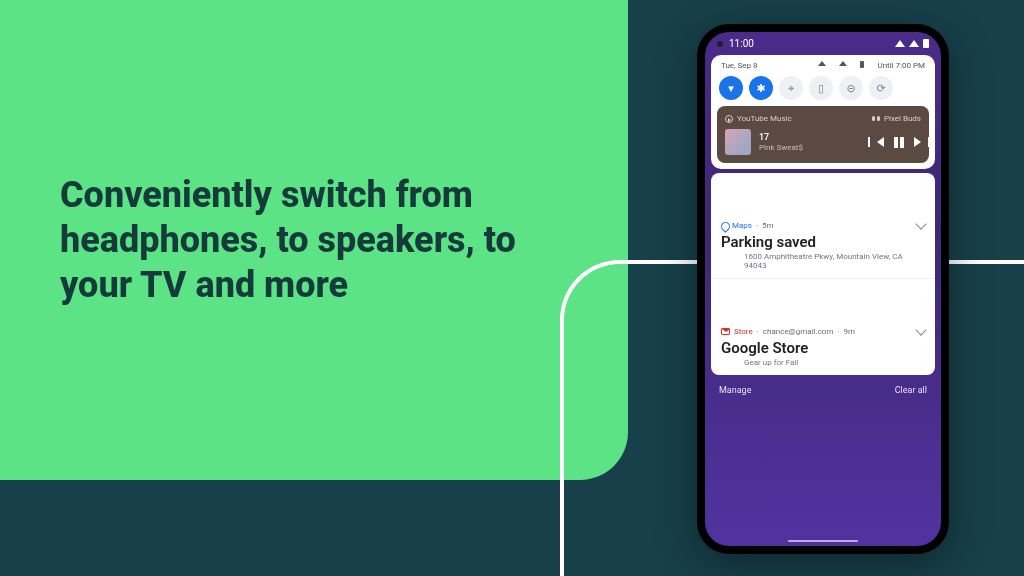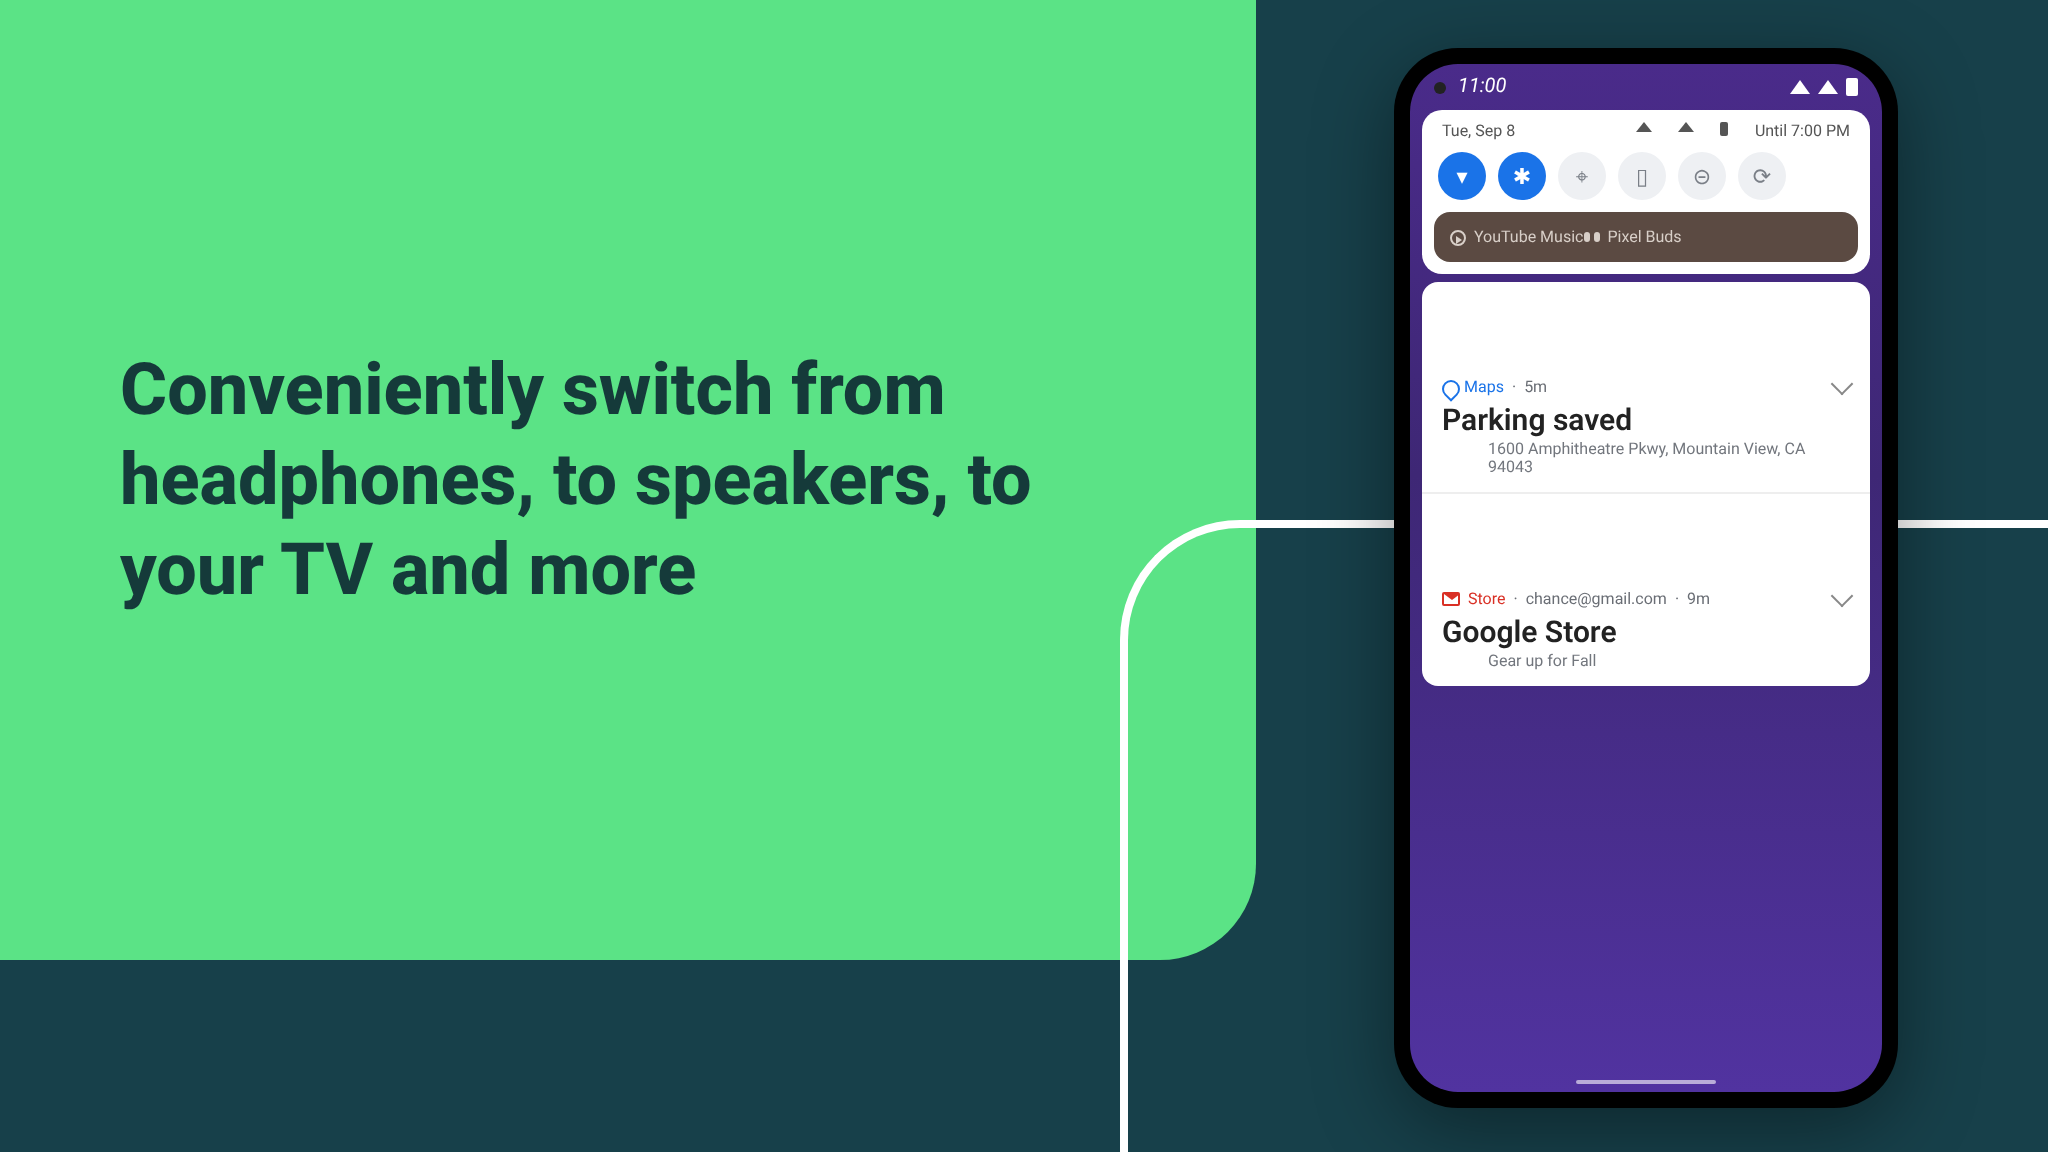--- a/index.html
+++ b/index.html
@@ -2,34 +2,34 @@
 <html><head>
 <meta charset="utf-8">
 <style>
   * { margin:0; padding:0; box-sizing:border-box; font-family:-apple-system,BlinkMacSystemFont,"Segoe UI",Roboto,sans-serif; }
   body { width:1024px; height:576px; background:#17404a; position:relative; overflow:hidden; }
   .green-panel { position:absolute; left:0; top:0; width:628px; height:480px; background:#5be386; border-bottom-right-radius:48px; display:flex; align-items:center; padding:0 60px; }
   .headline { font-size:36px; font-weight:800; line-height:1.25; color:#153a3a; }
   .deco-line { position:absolute; left:560px; top:260px; width:480px; height:340px; border:4px solid #fff; border-right:none; border-bottom:none; border-top-left-radius:60px; }
   .phone { position:absolute; right:75px; top:24px; width:252px; height:530px; background:#000; border-radius:32px; padding:8px; box-shadow:0 10px 40px rgba(0,0,0,.4); }
   .screen { width:100%; height:100%; background:linear-gradient(180deg,#4a2b8a 0%,#3e2775 40%,#5133a0 100%); border-radius:24px; overflow:hidden; position:relative; color:#fff; }
-  .sbar { display:flex; align-items:center; justify-content:space-between; padding:6px 12px 2px; font-size:10px;font-style:italic; }
+  .sbar { display:flex; align-items:center; justify-content:space-between; padding:6px 12px 2px; font-size:10px; }
   .cam { width:6px; height:6px; border-radius:50%; background:#222; margin-right:6px; }
   .sbar-right { display:flex; gap:4px; align-items:center; }
   .tri { width:0; height:0; border-left:5px solid transparent; border-right:5px solid transparent; border-bottom:7px solid #fff; }
   .batt { width:6px; height:9px; background:#fff; border-radius:1px; }
   .shade { margin:4px 6px; background:#fff; border-radius:10px; color:#333; font-size:9px; padding:6px; }
   .shade-top { display:flex; justify-content:space-between; align-items:center; font-size:8px; color:#555; padding:0 4px 6px; }
   .shade-top-right { display:flex; gap:13px; }
   .mini-tri { width:0; height:0; border-left:4px solid transparent; border-right:4px solid transparent; border-bottom:5px solid #555; }
   .mini-batt { width:4px; height:7px; background:#555; border-radius:1px; }
   .qs-row { display:flex; gap:6px; padding:0 2px 6px; }
   .qs { width:24px; height:24px; border-radius:50%; display:flex; align-items:center; justify-content:center; font-size:11px; background:#eef0f3; color:#7a7f87; }
   .qs.on { background:#1a73e8; color:#fff; }
-  .media { background:#5b4a42; border-radius:8px; padding:8px; color:#eee; display:flex; flex-direction:row; gap:6px; }
+  .media { background:#5b4a42; border-radius:8px; padding:8px; color:#eee; display:flex; flex-direction:column; gap:6px; }
   .media-hd { display:flex; justify-content:space-between; font-size:8px; color:#d8cfc8; }
   .hd-left, .hd-right { display:flex; align-items:center; gap:4px; }
   .dot { width:8px; height:8px; border:1px solid #d8cfc8; border-radius:50%; display:inline-block; position:relative; }
   .dot::after { content:''; position:absolute; left:2px; top:2px; width:0; height:0; border-left:3px solid #d8cfc8; border-top:2px solid transparent; border-bottom:2px solid transparent; }
   .buds { width:8px; height:6px; display:inline-block; position:relative; }
   .buds::before, .buds::after { content:''; position:absolute; width:3px; height:5px; background:#d8cfc8; border-radius:2px; }
   .buds::before { left:0; } .buds::after { right:0; }
   .media-body { display:flex; align-items:center; gap:8px; }
   .art { width:26px; height:26px; background:linear-gradient(135deg,#d4a5b5,#8fa8c9); border-radius:3px; }
   .track { font-size:9px; line-height:1.2; }
@@ -119,20 +119,35 @@
         <div class="media-hd">
           <span class="hd-left">
             <span class="dot"></span>
             <span>YouTube Music</span>
           </span>
           <span class="hd-right">
             <span class="buds"></span>
             <span>Pixel Buds</span>
           </span>
         </div>
+        <div class="media-body">
+          <div class="art"></div>
+          <div class="track">
+            <div class="title">17</div>
+            <div class="artist">Pink Sweat$</div>
+          </div>
+          <div class="ctrls">
+            <div class="prev"></div>
+            <div class="pause">
+                <span></span>
+                <span></span>
+              </div>
+            <div class="next"></div>
+          </div>
+        </div>
       </div>
     </div>
 
 
     <div class="notif-group">
       <div class="notif">
         <div class="nhd">
           <span class="pin"></span>
           <span class="app">Maps</span>
           <span>·</span>
@@ -150,16 +165,20 @@
           <span>chance@gmail.com</span>
           <span>·</span>
           <span>9m</span>
           <span class="chev"></span>
         </div>
         <div class="ntitle">Google Store</div>
         <div class="nbody">Gear up for Fall</div>
       </div>
     </div>
 
+    <div class="foot">
+      <span>Manage</span>
+      <span>Clear all</span>
+    </div>
 
     <div class="home-bar"></div>
   </div>
 </div>
 
 </body></html>

